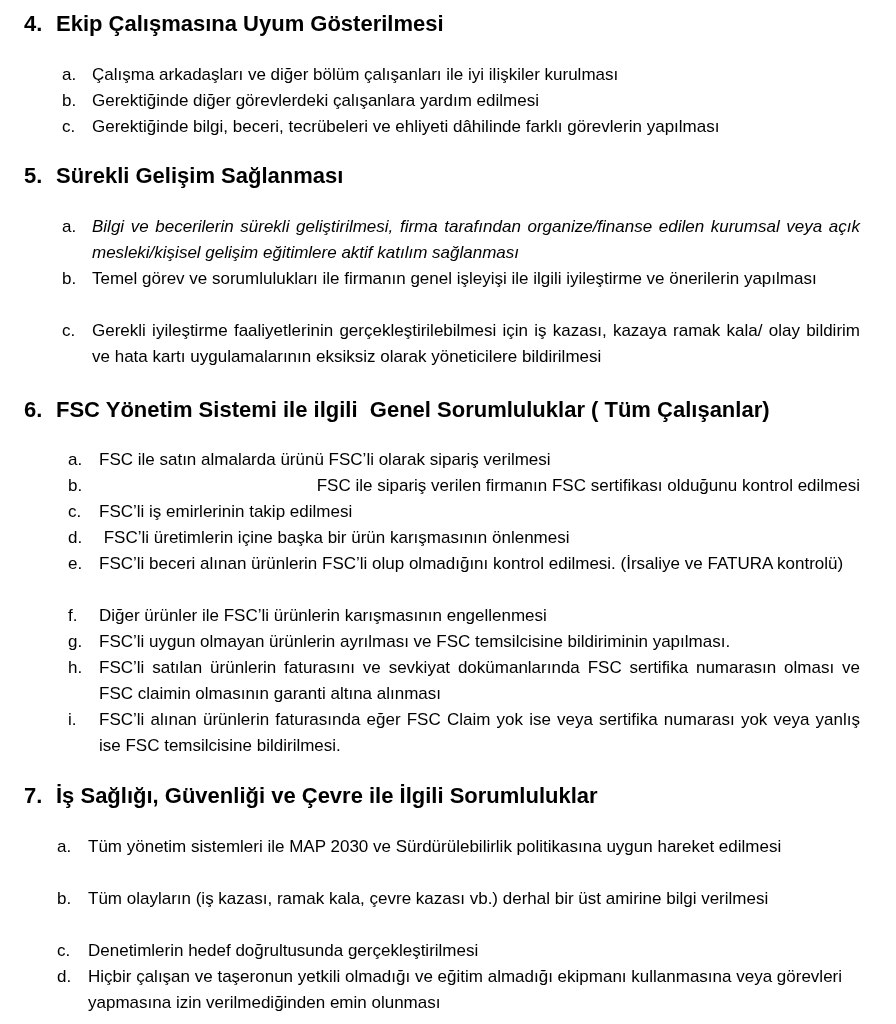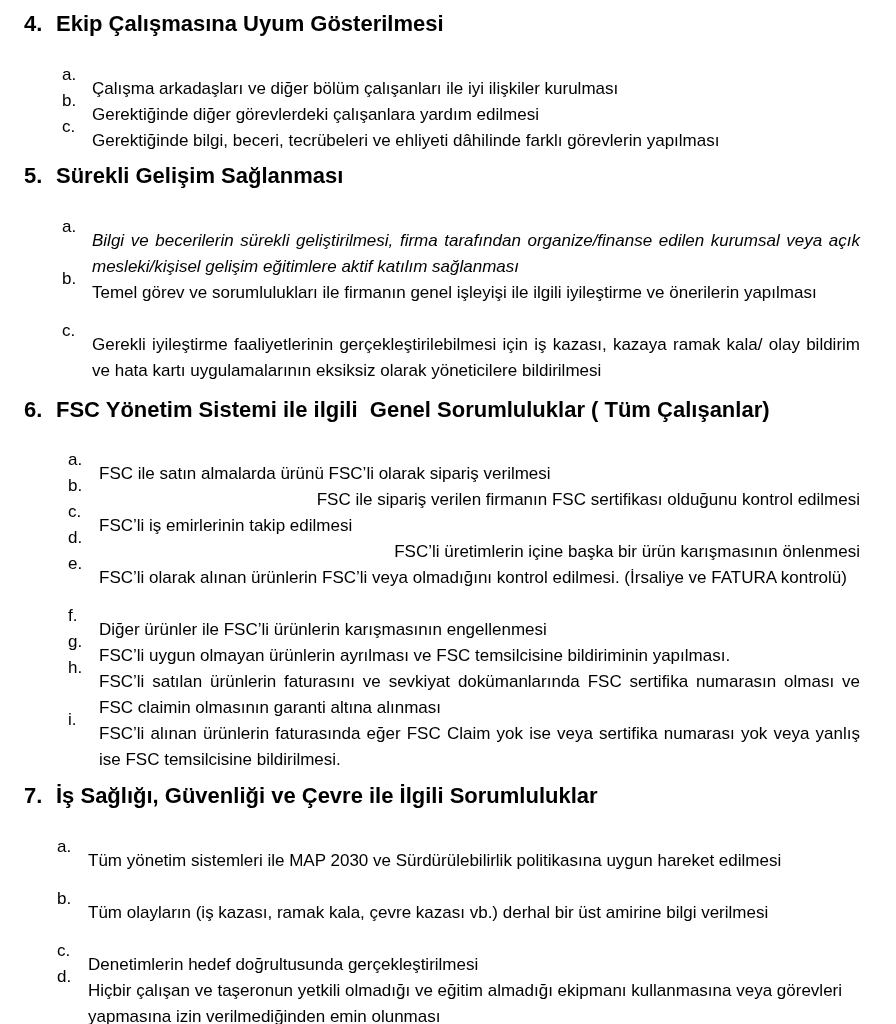--- a/index.html
+++ b/index.html
@@ -2,21 +2,21 @@
 <html><head>
 <meta charset="utf-8">
 <style>
   html, body { margin: 0; padding: 0; background: #ffffff; }
   body { width: 896px; height: 1024px; position: relative; overflow: hidden;
          font-family: "Liberation Sans", sans-serif; color: #000; }
   .h { position: absolute; left: 24px; font-size: 22px; font-weight: bold; line-height: 20px; white-space: nowrap; }
   .h .num { display: inline-block; width: 32px; }
   .item { position: absolute; font-size: 17px; line-height: 26px; }
   .item .lbl { position: absolute; left: 0; top: 0; }
-  .item .txt { display: block; margin-top: 14px; }
+  .item .txt { display: block; }
   .just { text-align: justify; }
   .just .txt { text-align: justify; }
 </style>
 </head>
 <body>
 
 <div class="h" style="top:14px;">
   <span class="num">4.</span><span>Ekip Çalışmasına Uyum Gösterilmesi</span>
 </div>
 <div class="item" style="top:62px;left:62px;width:800px;">
@@ -58,25 +58,25 @@
 <div class="item" style="top:473px;left:68px;width:792px;">
   <span class="lbl">b.</span>
   <span class="txt" style="padding-left:31px;text-align:right;">FSC ile sipariş verilen firmanın FSC sertifikası olduğunu kontrol edilmesi</span>
 </div>
 <div class="item" style="top:499px;left:68px;width:792px;">
   <span class="lbl">c.</span>
   <span class="txt" style="padding-left:31px;">FSC’li iş emirlerinin takip edilmesi</span>
 </div>
 <div class="item" style="top:525px;left:68px;width:792px;">
   <span class="lbl">d.</span>
-  <span class="txt" style="padding-left:31px;white-space:pre;text-align:right;"> FSC’li üretimlerin içine başka bir ürün karışmasının önlenmesi</span>
+  <span class="txt" style="padding-left:31px;white-space:pre;"> FSC’li üretimlerin içine başka bir ürün karışmasının önlenmesi</span>
 </div>
 <div class="item just" style="top:551px;left:68px;width:792px;">
   <span class="lbl">e.</span>
-  <span class="txt" style="padding-left:31px;">FSC’li olarak alınan ürünlerin FSC’li veya olmadığını kontrol edilmesi. (İrsaliye ve FATURA kontrolü)</span>
+  <span class="txt" style="padding-left:31px;">FSC’li beceri alınan ürünlerin FSC’li olup olmadığını kontrol edilmesi. (İrsaliye ve FATURA kontrolü)</span>
 </div>
 <div class="item" style="top:603px;left:68px;width:792px;">
   <span class="lbl">f.</span>
   <span class="txt" style="padding-left:31px;">Diğer ürünler ile FSC’li ürünlerin karışmasının engellenmesi</span>
 </div>
 <div class="item" style="top:629px;left:68px;width:792px;">
   <span class="lbl">g.</span>
   <span class="txt" style="padding-left:31px;">FSC’li uygun olmayan ürünlerin ayrılması ve FSC temsilcisine bildiriminin yapılması.</span>
 </div>
 <div class="item just" style="top:655px;left:68px;width:792px;">

